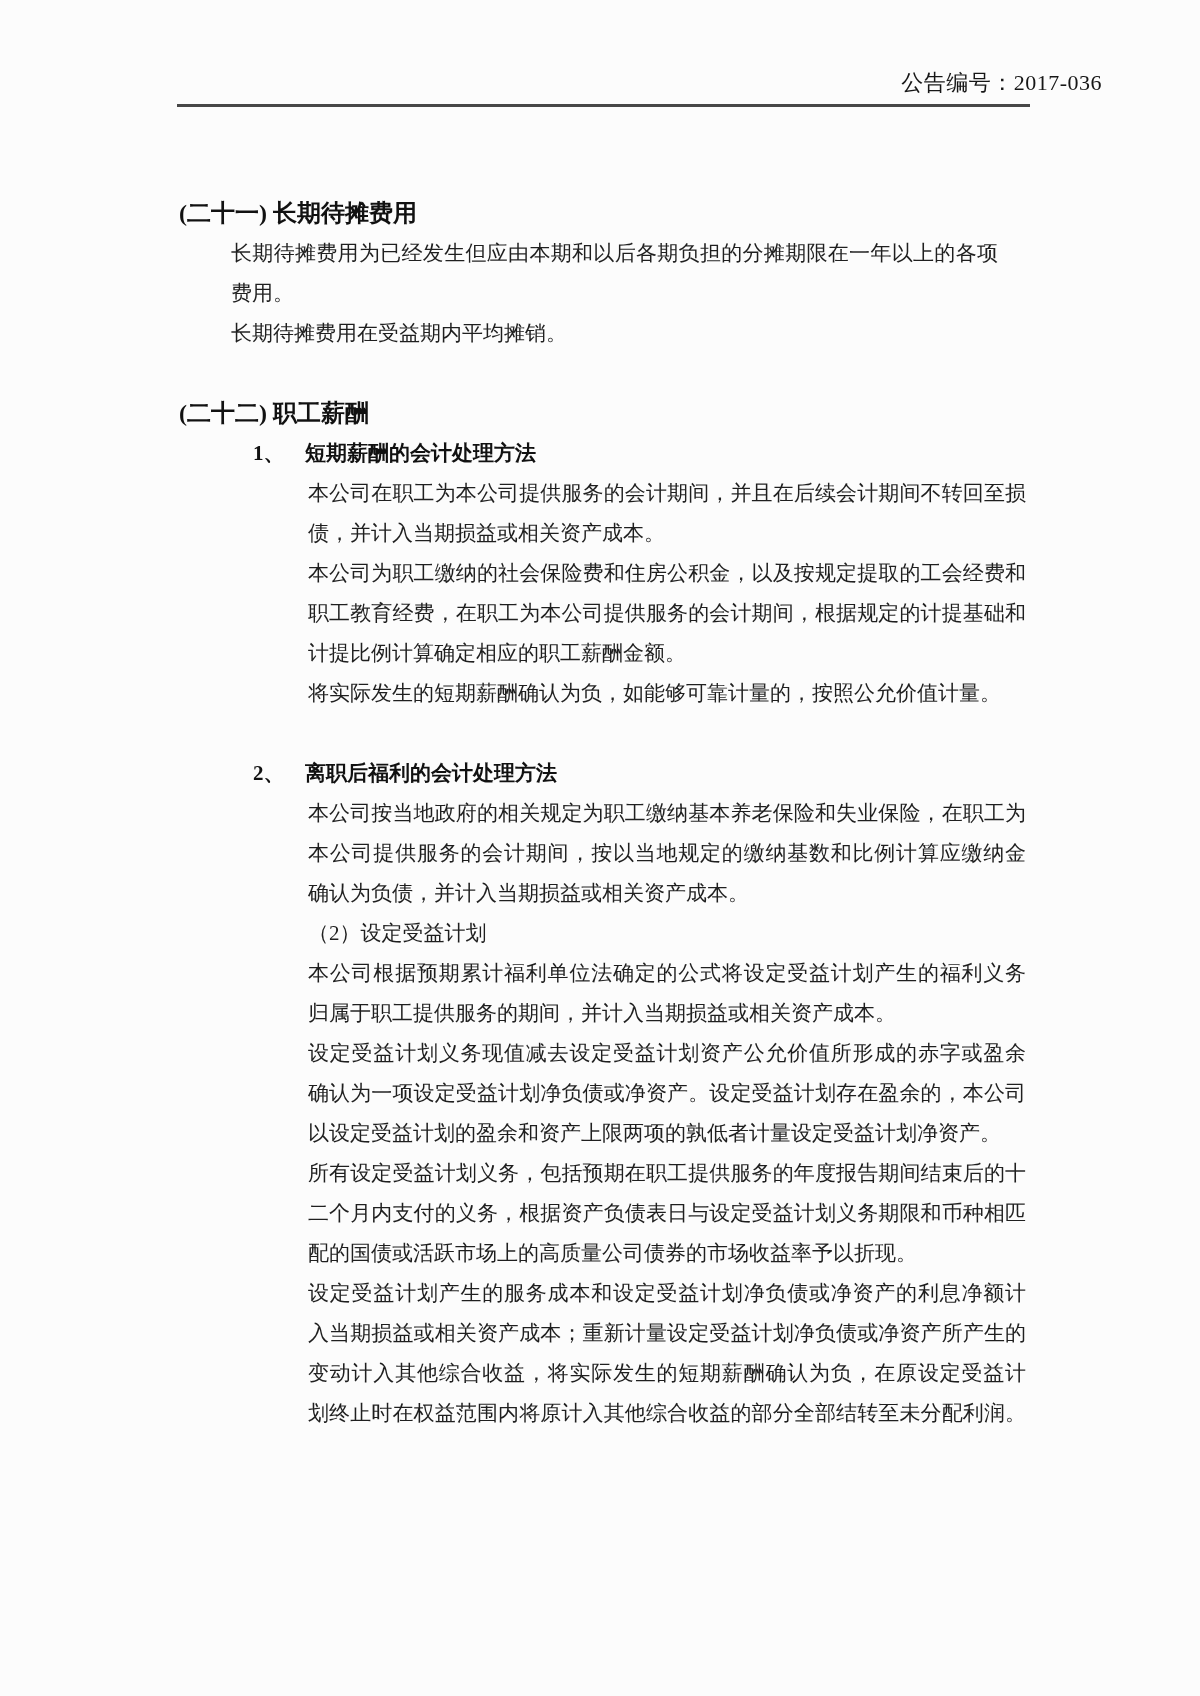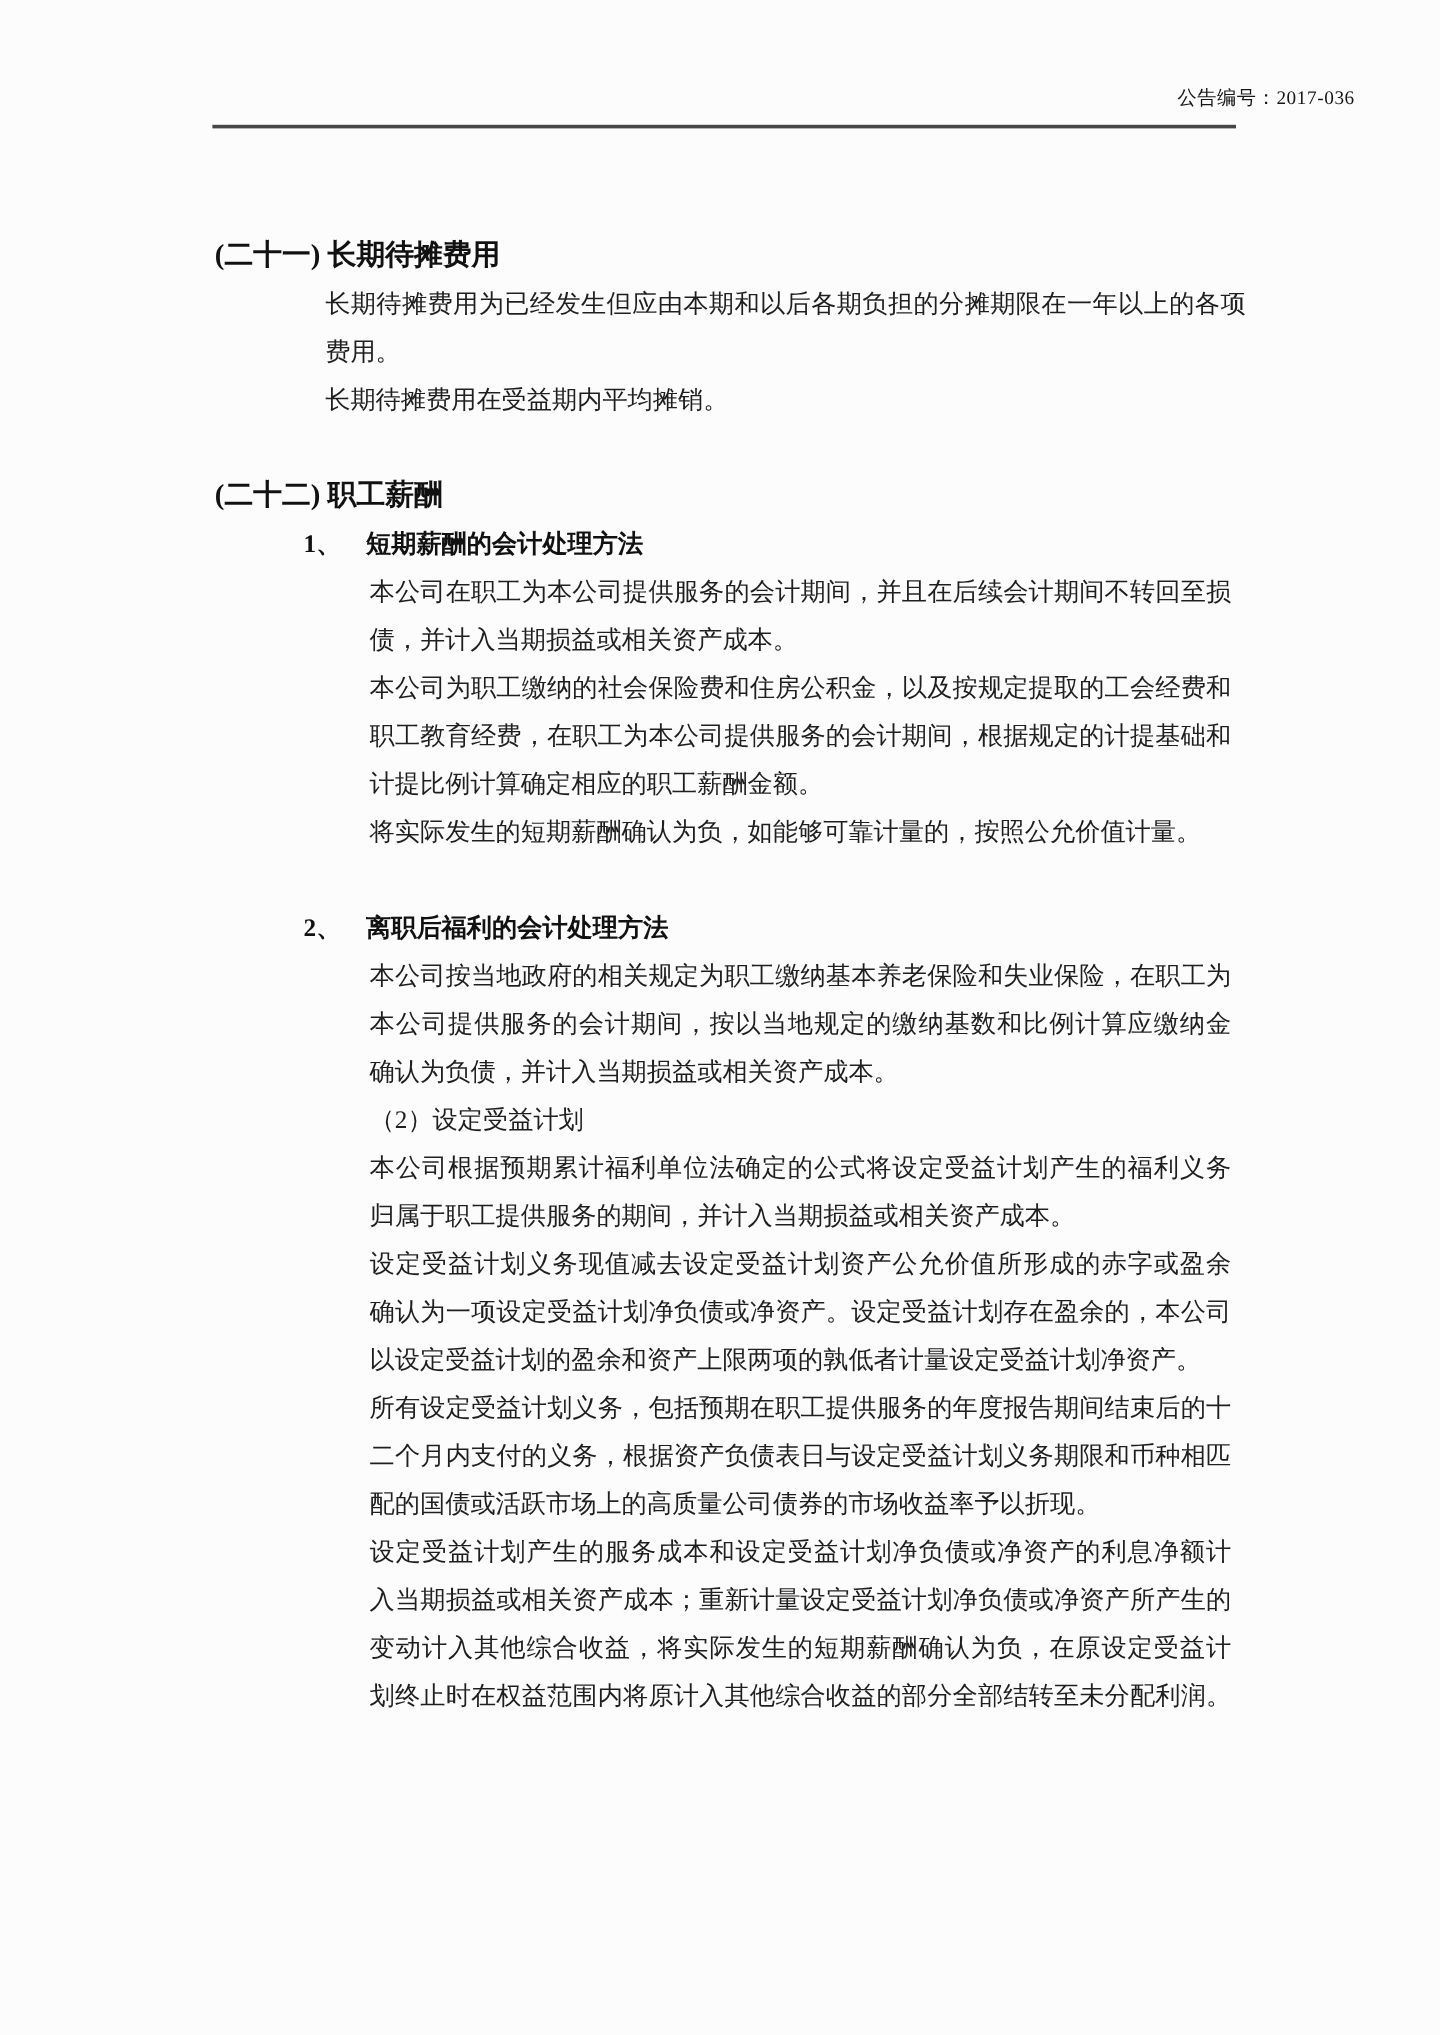--- a/index.html
+++ b/index.html
@@ -11,23 +11,23 @@
     position: relative;
     width: 1200px;
     height: 1696px;
     margin: 0 auto;
     background: #fcfcfc;
     color: #1f1f1f;
     font-family: "Liberation Serif", "DejaVu Serif", serif;
     overflow: hidden;
   }
   .doc-header {
-    padding: 70px 71px 0 177px;
+    padding: 70px 98px 0 177px;
     text-align: right;
-    font-size: 16px;
+    font-size: 22px;
     line-height: 26px;
     color: #161616;
     letter-spacing: 0.5px;
   }
   .header-rule {
     margin: 8px 0 0 177px;
     width: 853px;
     height: 0;
     border-top: 3px solid #474747;
   }
@@ -71,21 +71,21 @@
     text-align: left;
     white-space: nowrap;
   }
   .ln.fill {
     text-align: justify;
     text-align-last: justify;
     white-space: normal;
     overflow: hidden;
   }
   .ln.lv1 {
-    margin-left: 92px;
+    margin-left: 52px;
     width: 767px;
   }
   .sub-label {
     margin-left: 129px;
     line-height: 40px;
     height: 40px;
   }
 </style>
 </head>
 <body>

